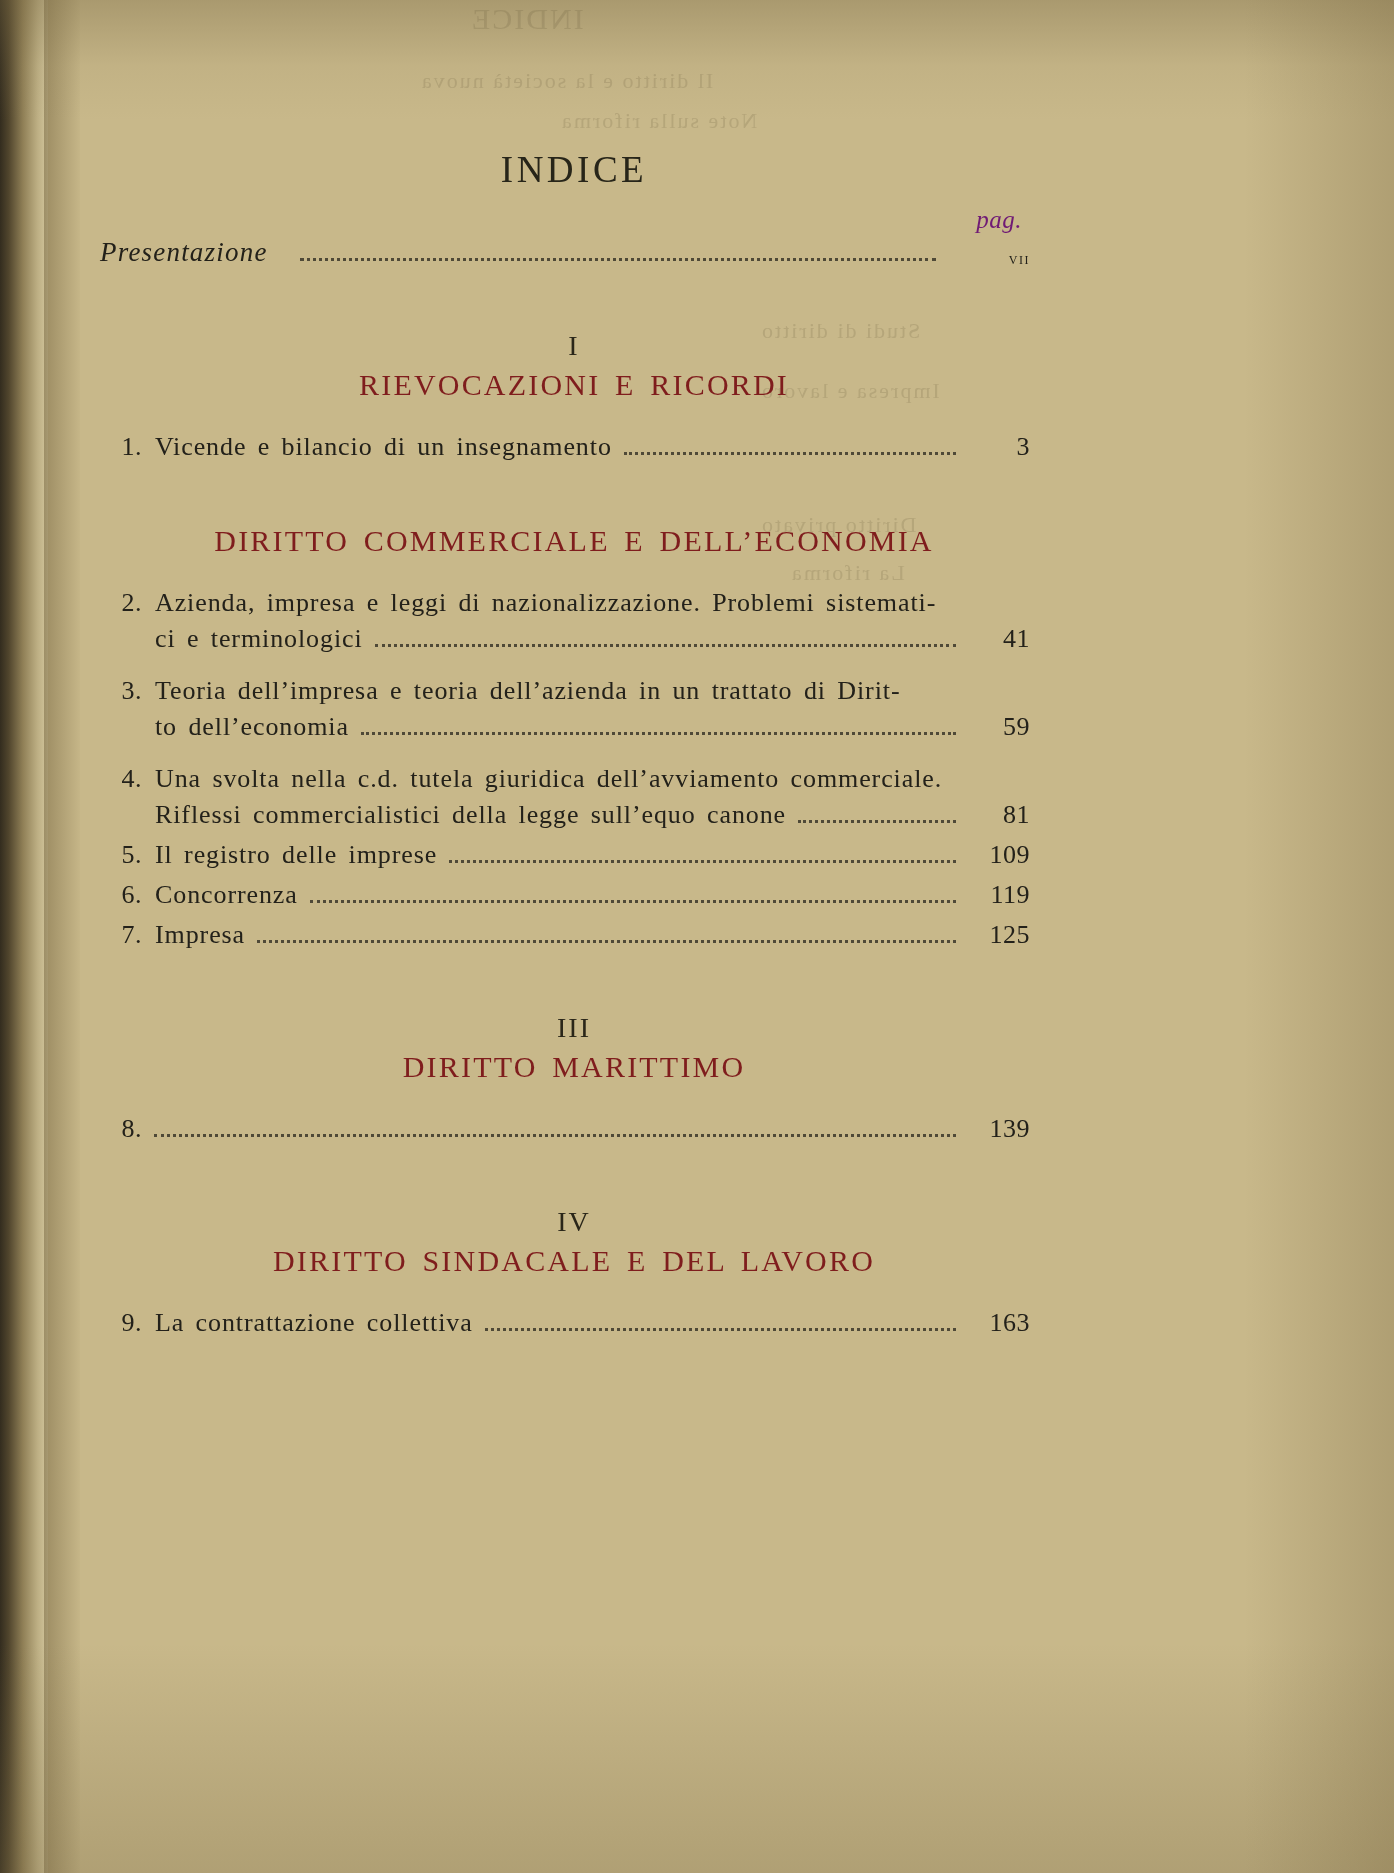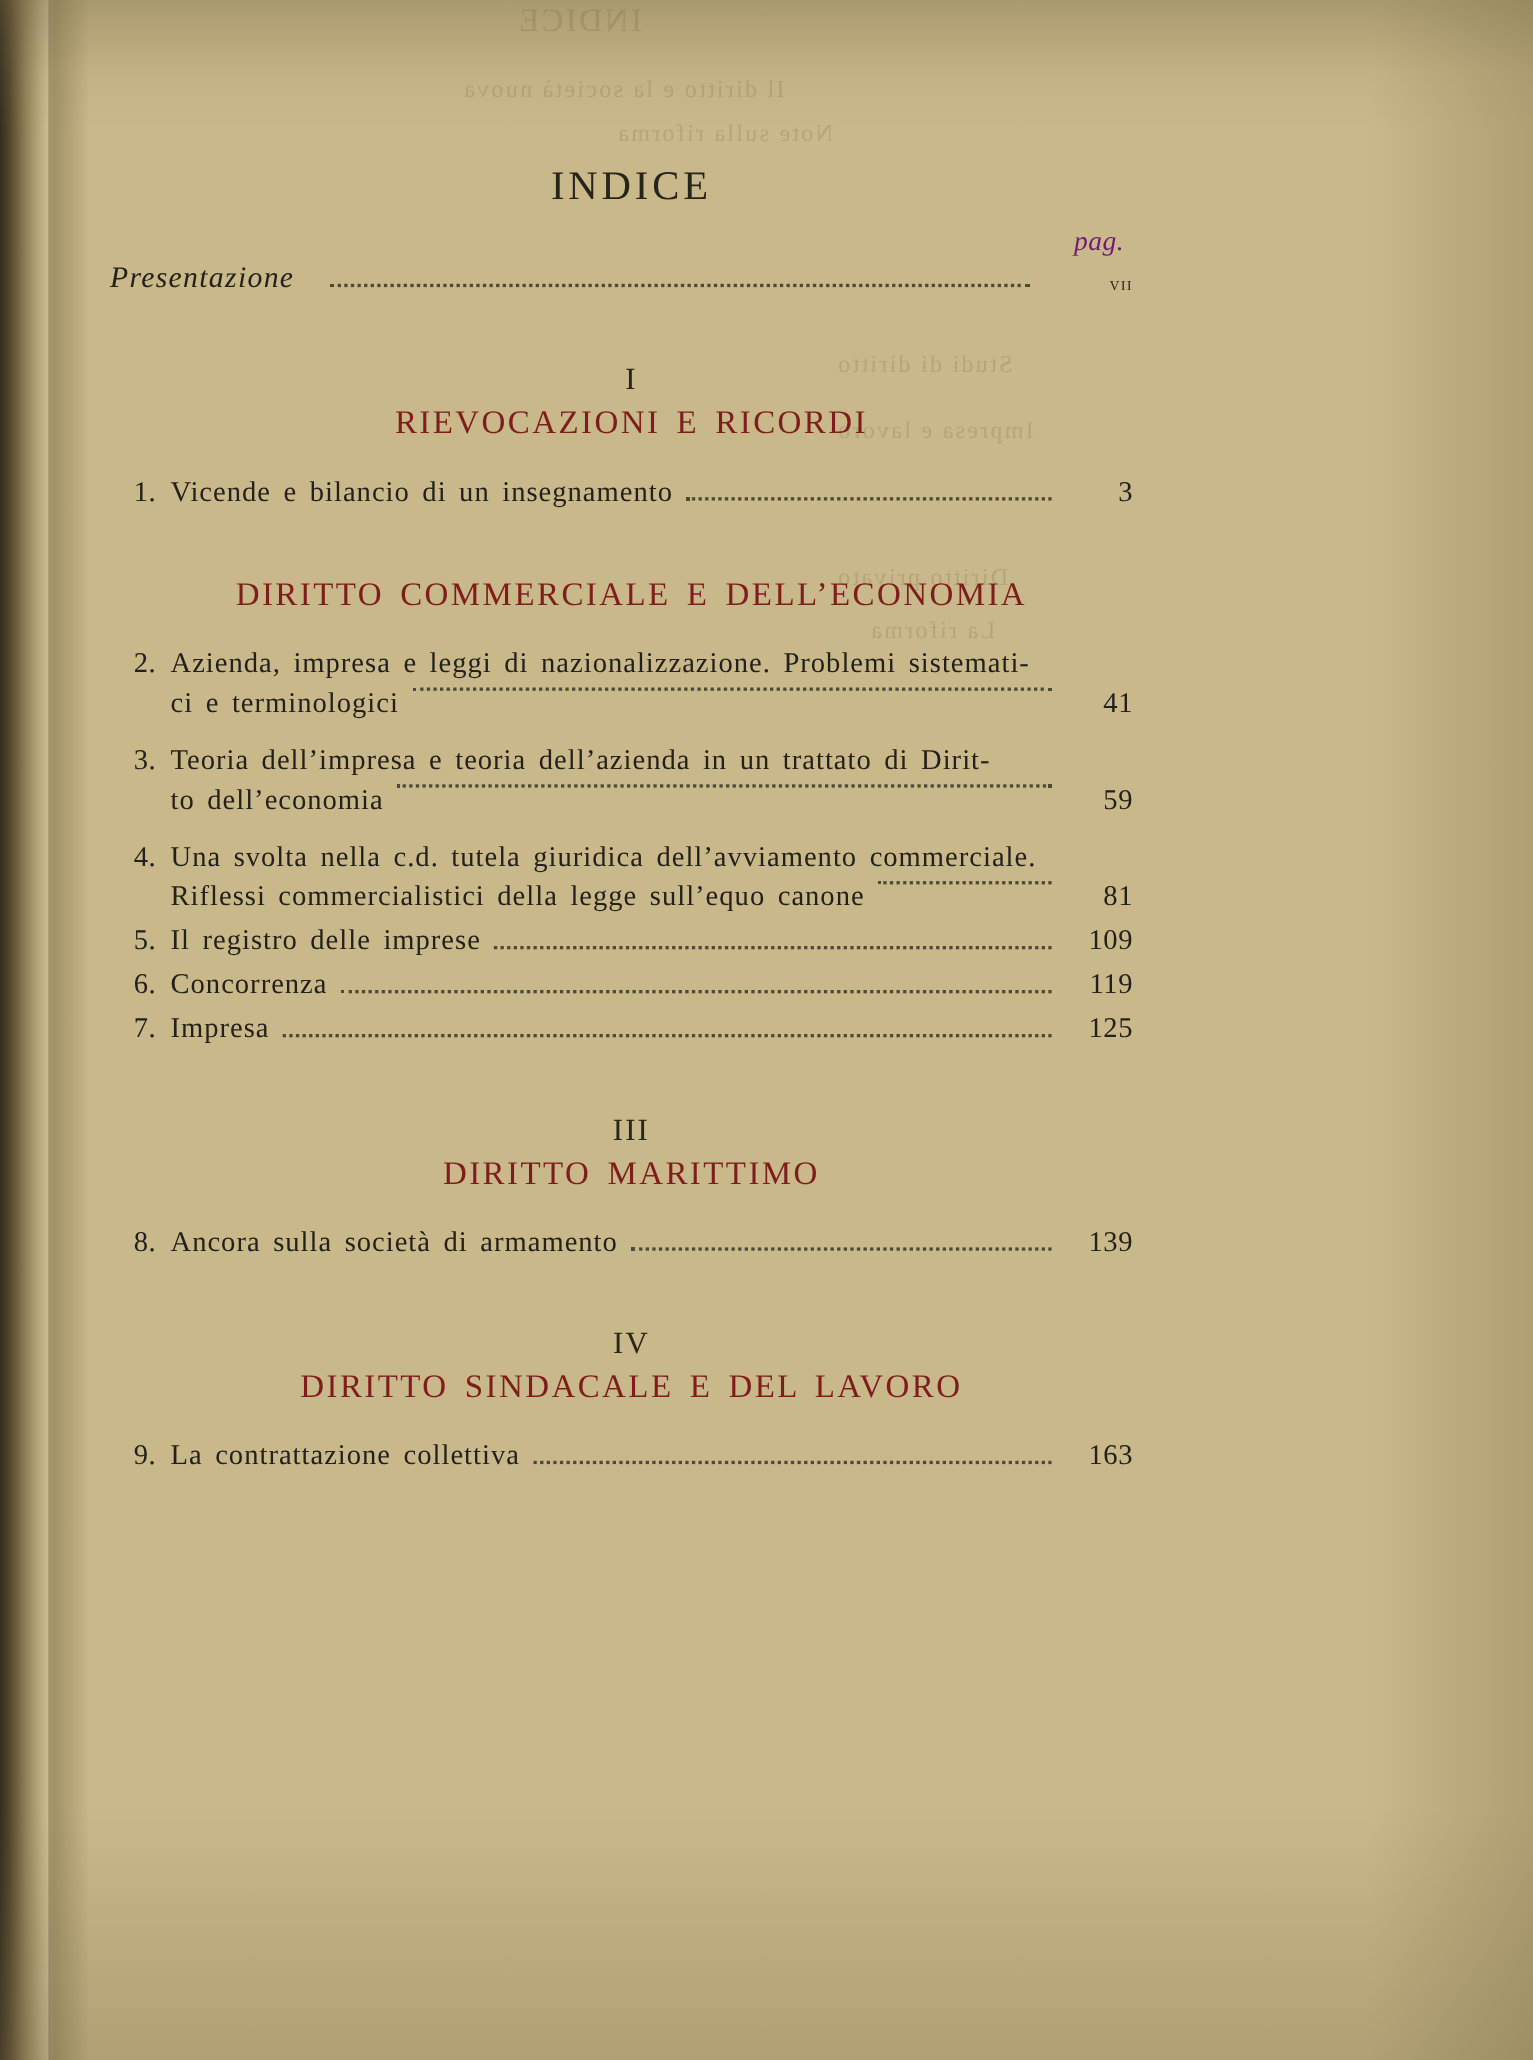--- a/index.html
+++ b/index.html
@@ -154,20 +154,21 @@
     display: flex;
     align-items: flex-end;
   }
   .entry.multiline .line1 .title {
     flex: 1 1 auto;
     text-align: justify;
     padding-left: 13px;
   }
   .entry.multiline .line2 {
     display: flex;
+    align-items: flex-end;
     margin-top: 6px;
     padding-left: 55px;
   }
   .entry.multiline .line2 .title { padding-left: 0; }
 
   
   .section {
     margin-top: 62px;
     text-align: center;
     padding-left: 18px;
@@ -288,21 +289,20 @@
             <span class="page">125</span>
           </div>
         </div>
         <div class="section">
           <div class="roman">III</div>
           <div class="heading">DIRITTO MARITTIMO</div>
         </div>
         <div class="after-section">
           <div class="entry">
             <span class="num">8.</span>
-            <span class="title">Ancora sulla società di armamento</span>
             <span class="leader"></span>
             <span class="page">139</span>
           </div>
         </div>
         <div class="section">
           <div class="roman">IV</div>
           <div class="heading">DIRITTO SINDACALE E DEL LAVORO</div>
         </div>
         <div class="after-section">
           <div class="entry">

